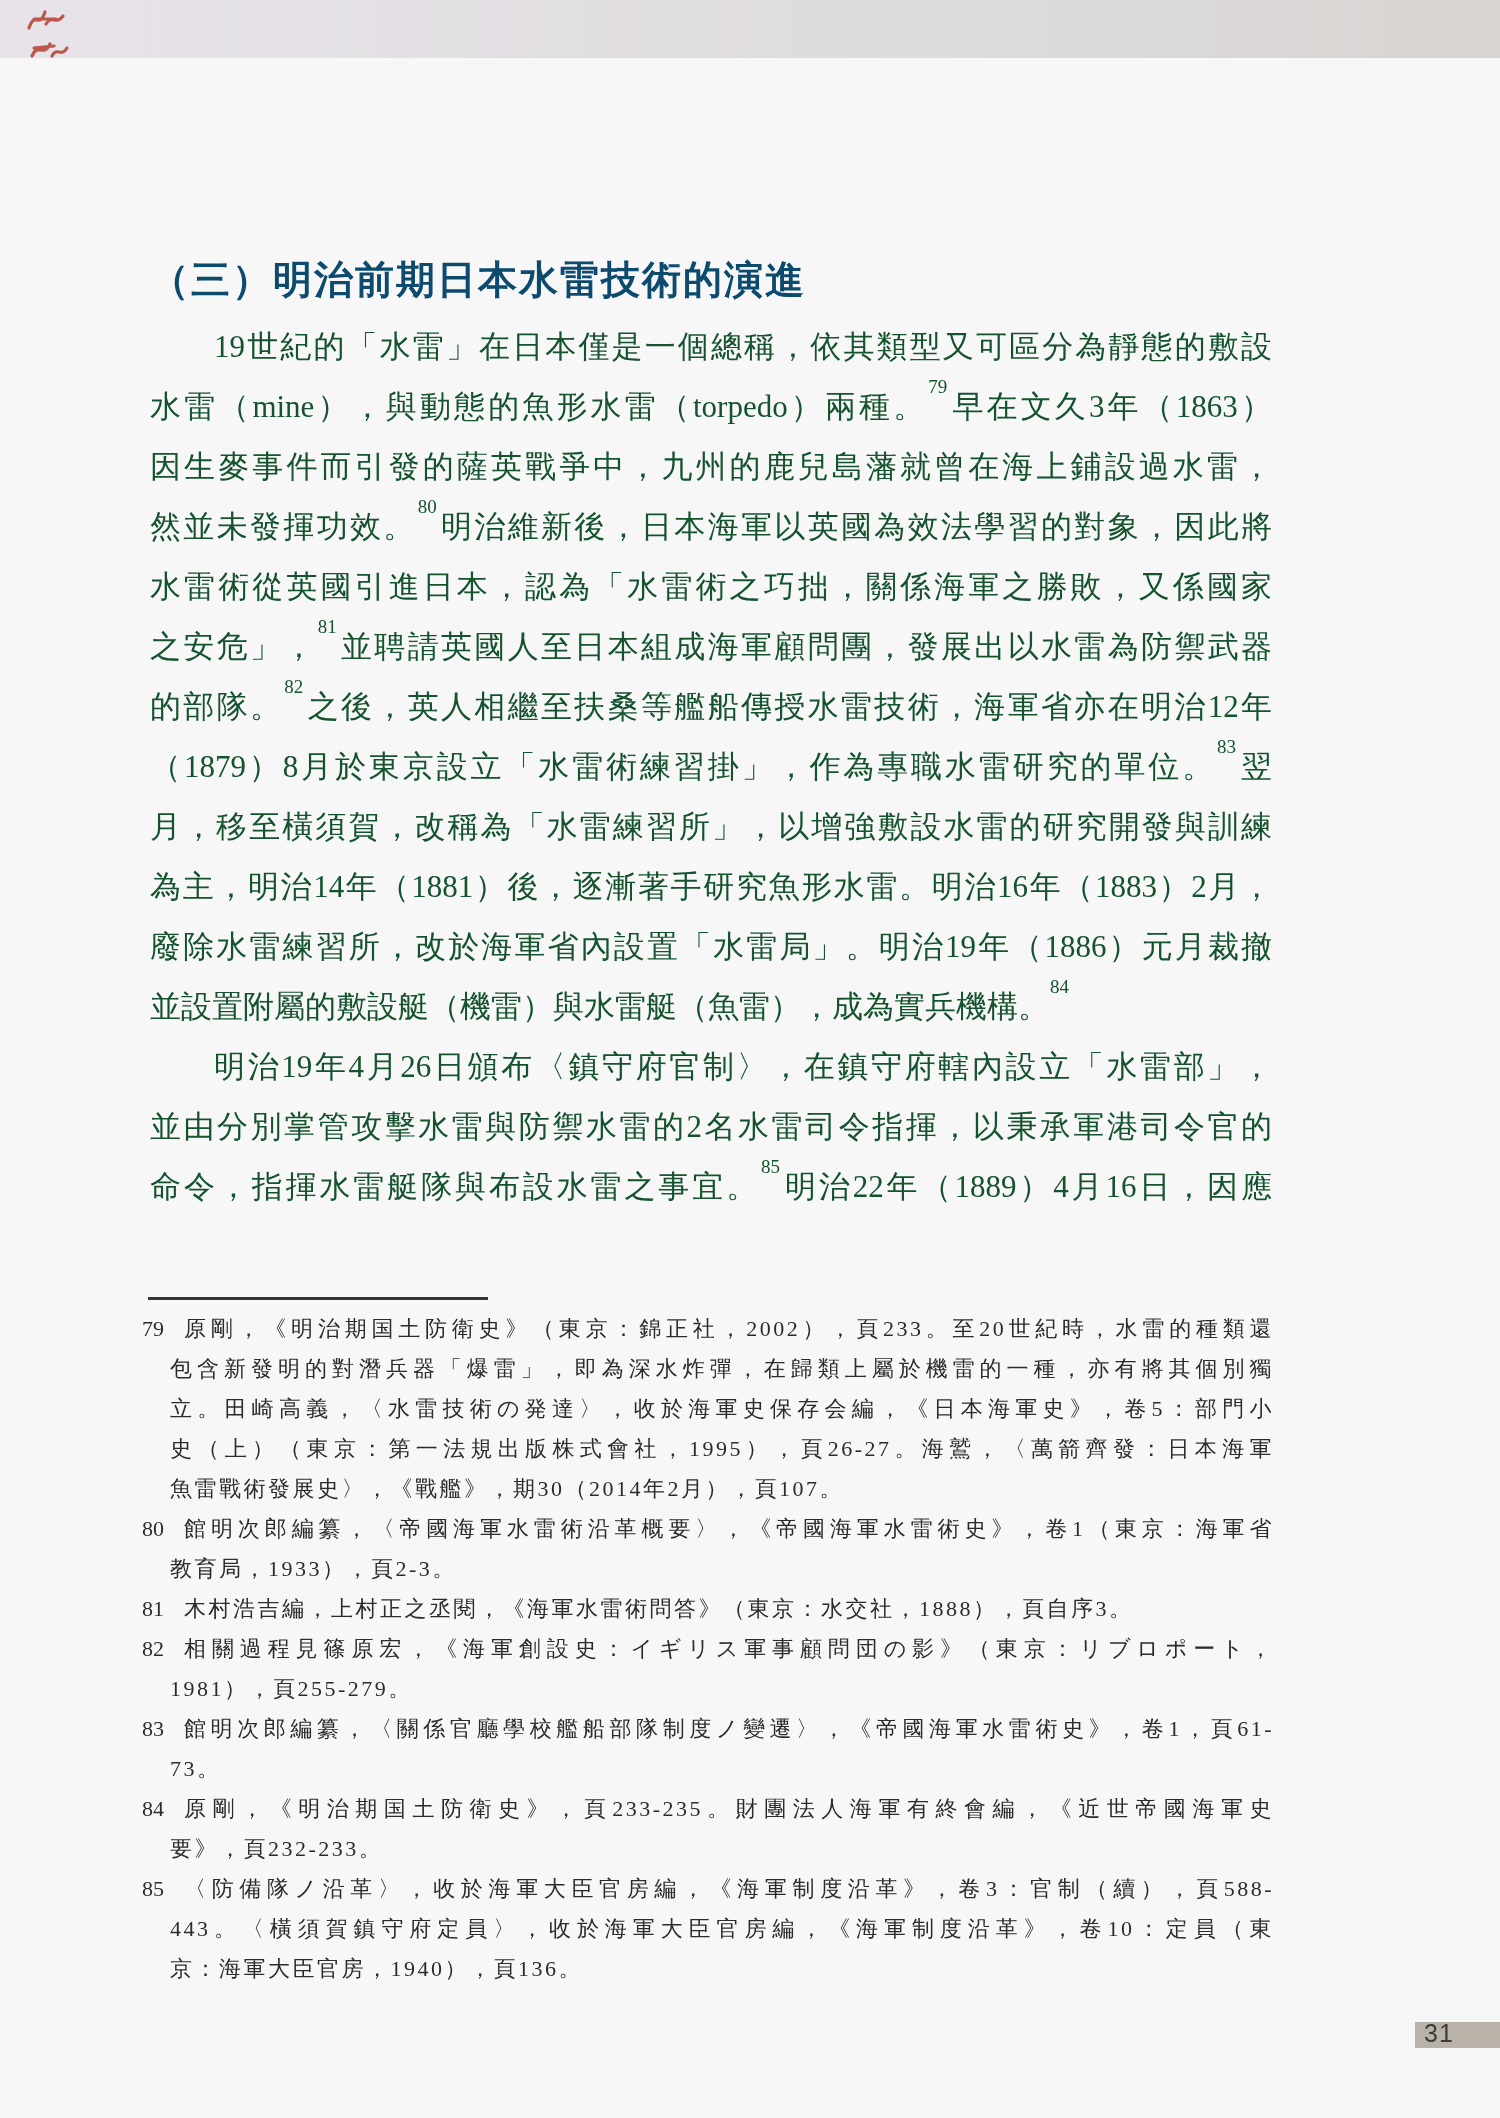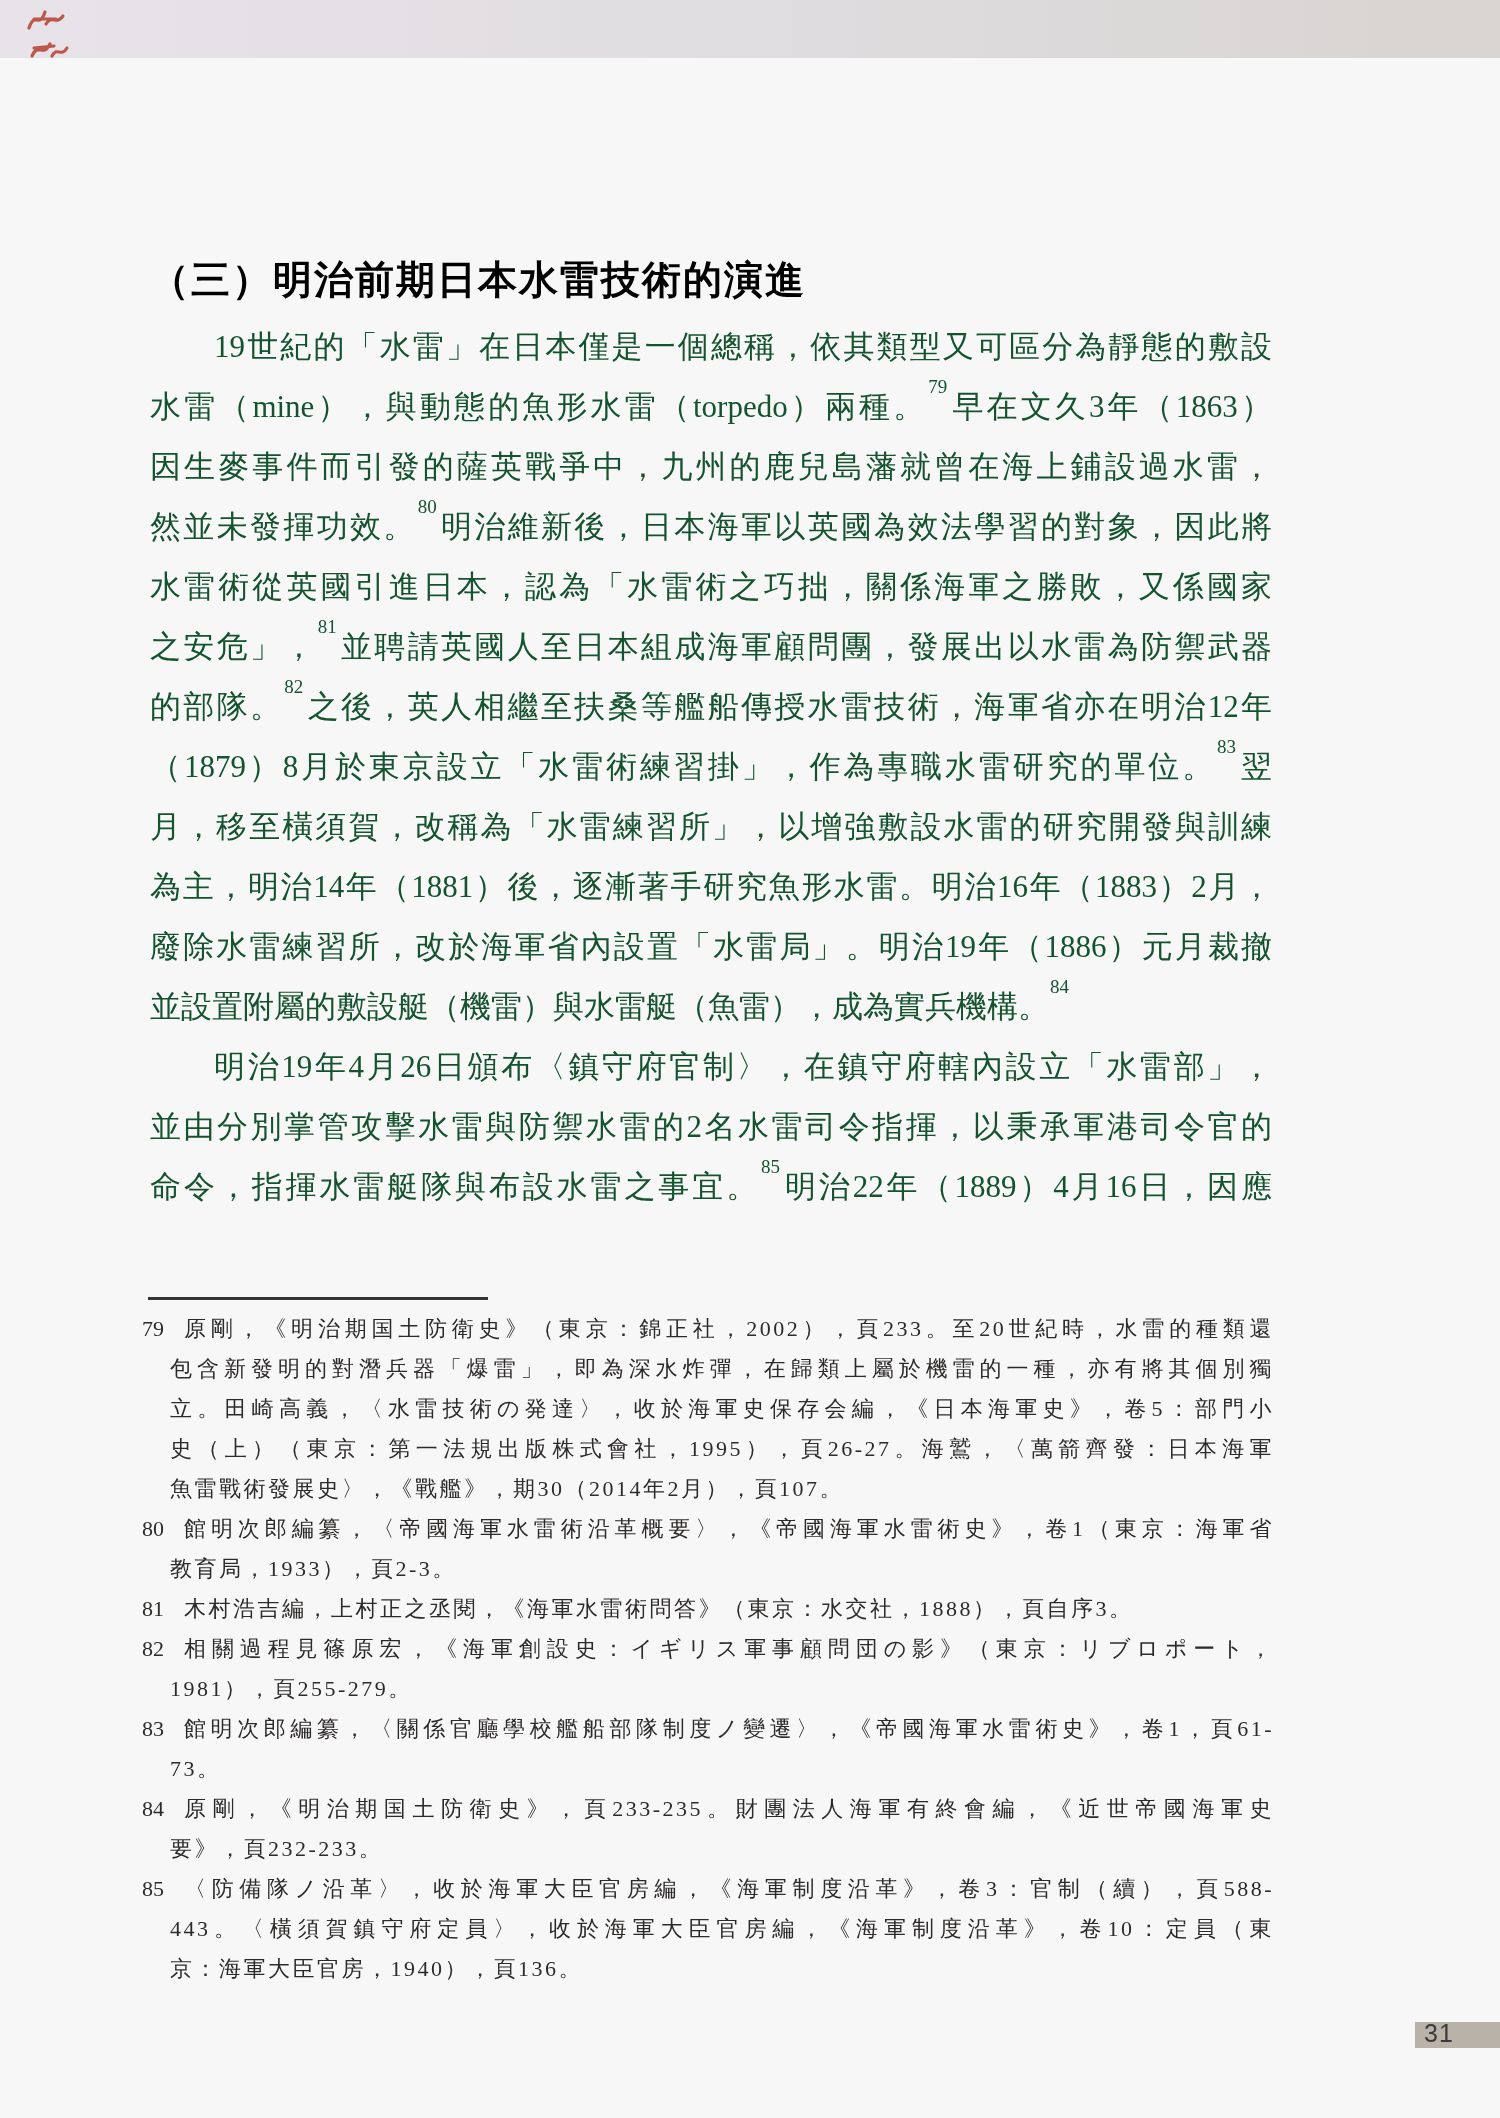--- a/index.html
+++ b/index.html
@@ -5,21 +5,21 @@
   html,body{margin:0;padding:0;}
   body{background:#eceaec;font-family:"Liberation Serif","DejaVu Serif",serif;}
   .page{position:relative;width:1500px;height:2118px;margin:0 auto;overflow:hidden;
         background:#f8f7f8;}
   .top-band{position:absolute;left:0;top:0;width:1500px;height:58px;
         background:linear-gradient(90deg,#e7e3e9 0%,#dfdcdf 55%,#d7d4d1 100%);}
   .red-mark{position:absolute;opacity:.8;}
 
   .heading{position:absolute;left:150px;top:256px;width:1124px;
         font-family:"Liberation Sans","DejaVu Sans",sans-serif;
-        font-weight:700;font-size:39px;line-height:48px;color:#000000;
+        font-weight:700;font-size:39px;line-height:48px;color:#0c4a6e;
         letter-spacing:2px;white-space:nowrap;}
 
   .body-text{position:absolute;left:150px;top:317px;width:1122px;color:#14532d;}
   .bline{height:60px;line-height:60px;font-size:31px;overflow:hidden;
         text-align:justify;text-align-last:justify;}
   .bline.nojust{text-align:center;text-align-last:left;}
   .bline.indent{text-indent:64px;}
   .fnref{font-size:19px;position:relative;top:-13px;letter-spacing:0;
         margin:0 2px 0 1px;line-height:0;}
 

